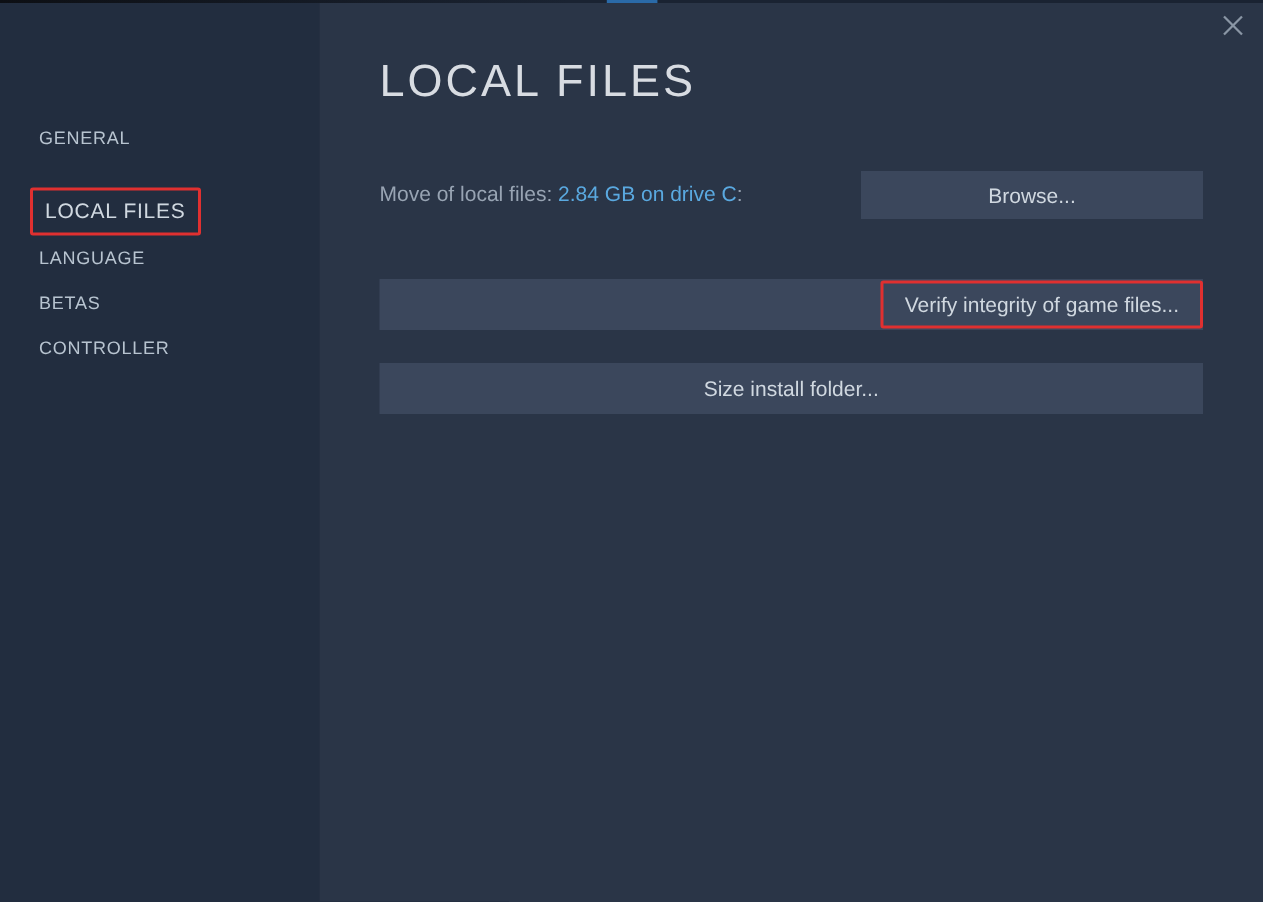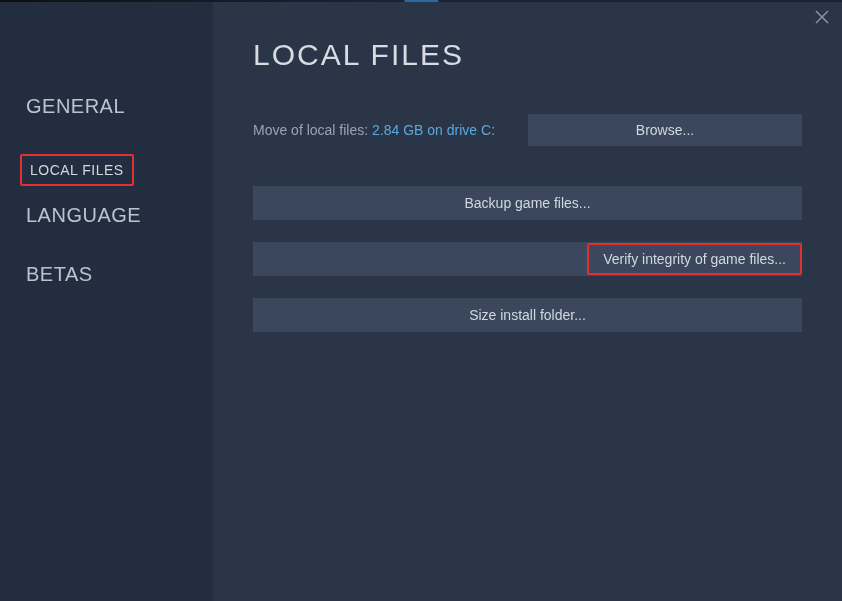--- a/index.html
+++ b/index.html
@@ -25,26 +25,26 @@
       height: calc(601px - 2px);
     }
     .sidebar {
       width: 213px;
       background: #222d3f;
       padding-top: 75px;
     }
     .sidebar-item {
       padding: 7px 26px;
       color: #B8C4D0;
-      font-size: 20px;
+      font-size: 12px;
       letter-spacing: 0.5px;
       cursor: pointer;
       font-weight: 400;
       display: inline-block;
-      margin: 11px 0;
+      margin: 1px 0;
     }
     .highlight-red {
       border: 2px solid #e03030;
       border-radius: 2px;
       padding: 5px 8px;
       margin-left: 20px;
       display: inline-block;
     }
     .highlight-red .sidebar-item-inner {
       color: #d0d8e0;
@@ -89,21 +89,21 @@
     }
     .size-text {
       color: #98a4b3;
       font-size: 14px;
     }
     .size-value {
       color: #5aa9e0;
       font-size: 14px;
     }
     .browse-btn {
-      width: 274px;
+      width: 228px;
       padding: 8px 0;
       background: #3b475c;
       color: #d0d8e0;
       font-size: 14px;
       text-align: center;
       cursor: pointer;
       border: none;
     }
     .wide-btn {
       width: 100%;
@@ -146,20 +146,21 @@
 <div class="container">
 
   <div class="sidebar">
     <div class="sidebar-item">GENERAL</div><br>
     <br>
     <div class="highlight-red">
       <span class="sidebar-item-inner">LOCAL FILES</span>
     </div><br>
     <div class="sidebar-item">LANGUAGE</div><br>
     <div class="sidebar-item">BETAS</div><br>
+    <div class="sidebar-item">CONTROLLER</div>
   </div>
 
   <div class="main">
     <div class="close-btn">
       <svg viewBox="0 0 14 14">
         <line x1="1" y1="1" x2="13" y2="13" stroke="#8a96a5" stroke-width="1.5"></line>
         <line x1="13" y1="1" x2="1" y2="13" stroke="#8a96a5" stroke-width="1.5"></line>
       </svg>
     </div>
 
@@ -169,21 +170,20 @@
 
       <div class="size-row">
         <div>
           <span class="size-text">Move of local files: </span><span class="size-value">2.84 GB on drive C</span><span class="size-text">:</span>
         </div>
         <button class="browse-btn">Browse...</button>
       </div>
 
       <div class="btn-spacer-top"></div>
 
-      <button class="wide-btn">Backup game files...</button>
 
       <div class="verify-wrapper">
         <span class="verify-inner">Verify integrity of game files...</span>
       </div>
 
       <button class="wide-btn">Size install folder...</button>
 
     </div>
   </div>
 

